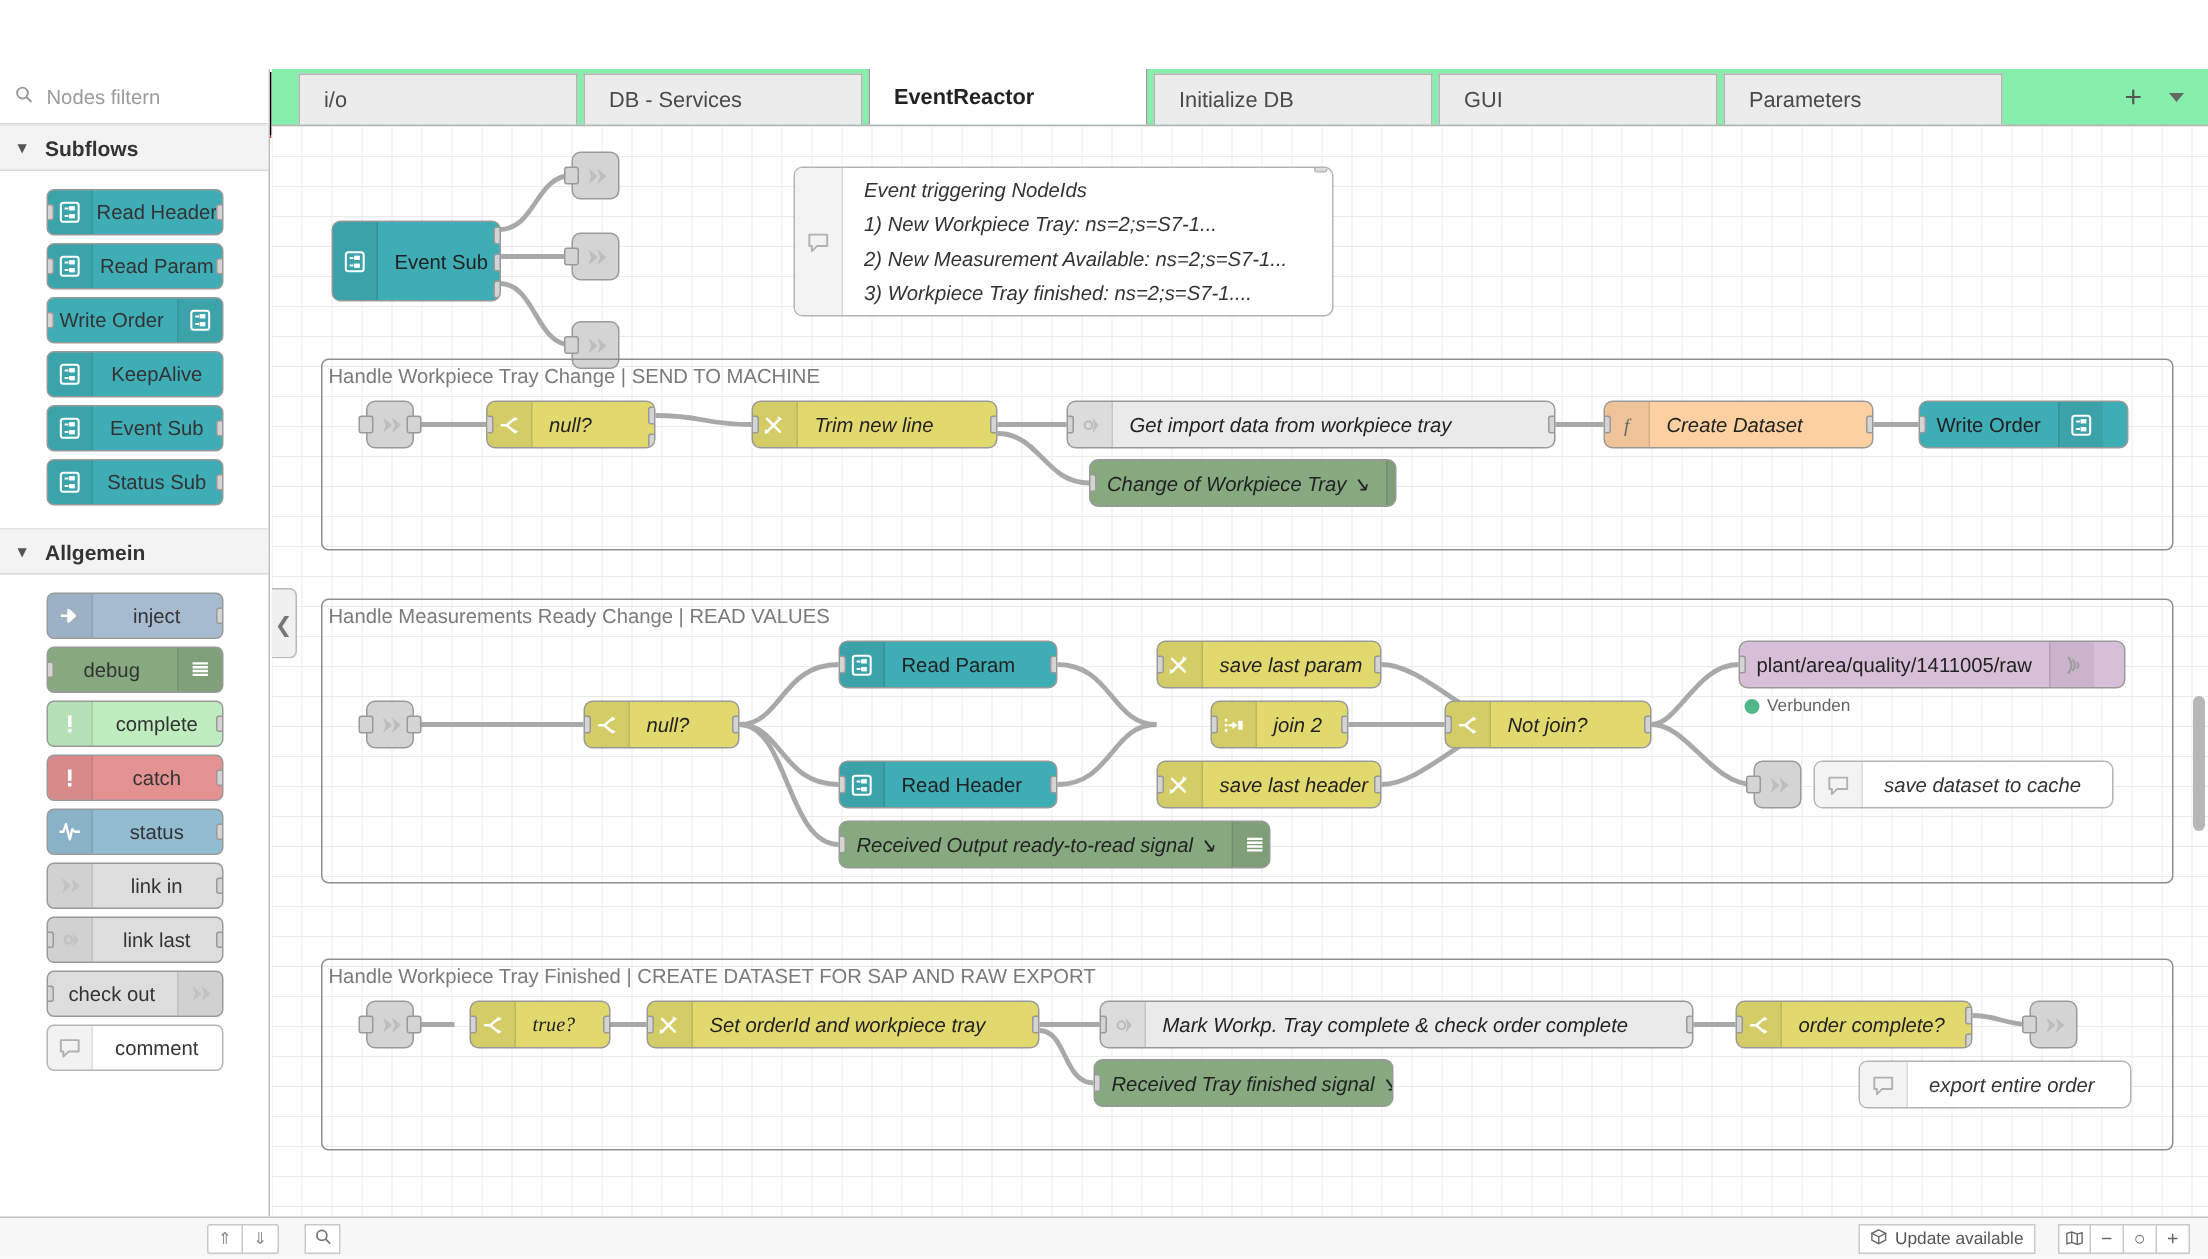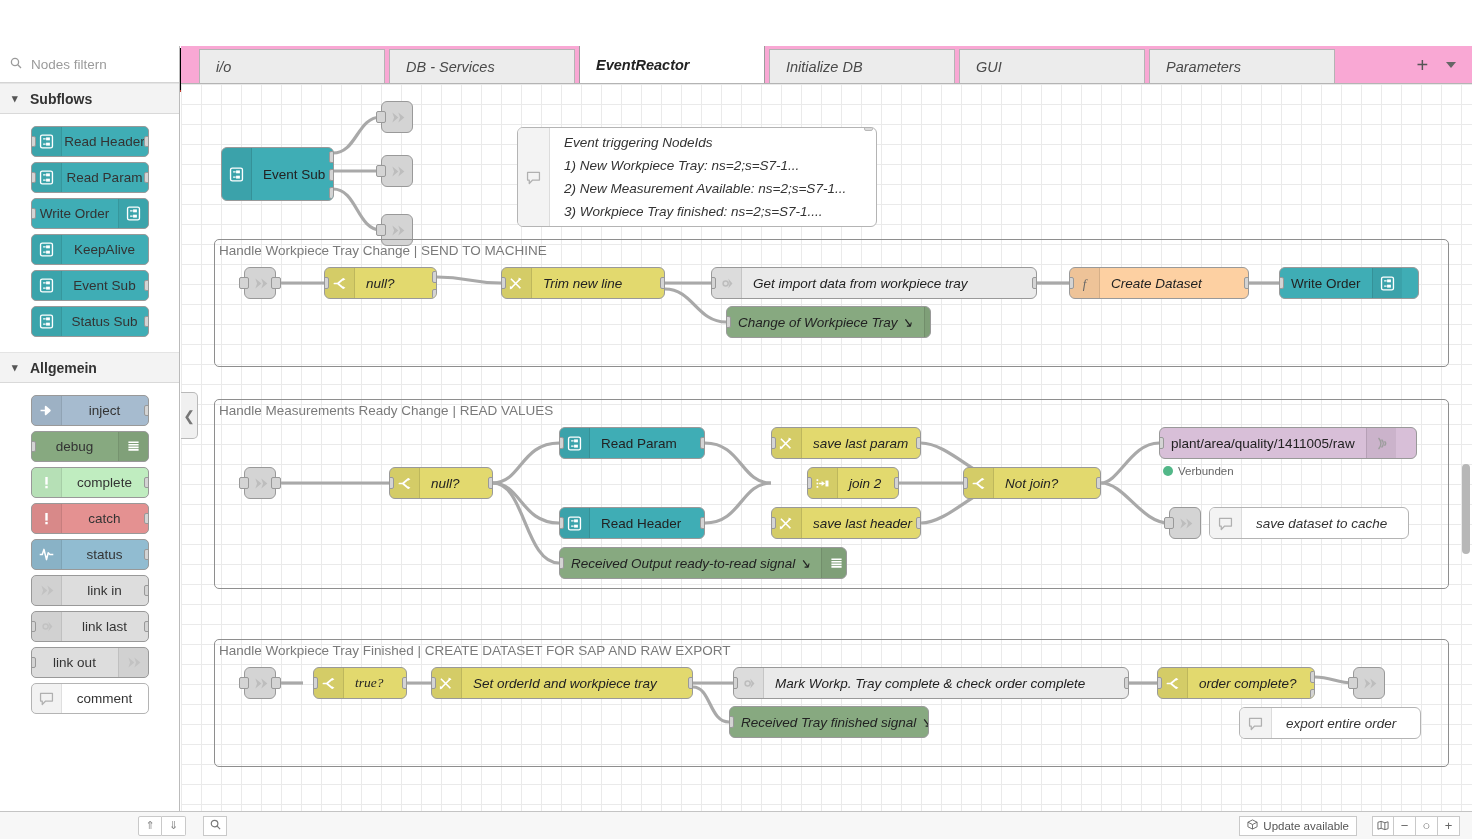--- a/index.html
+++ b/index.html
@@ -78,22 +78,22 @@
   }
   .port.in  { left: -5px; }
   .port.out { right: -5px; }
 
   
   #workspace {
     position: absolute; top: 46px; left: 181px; right: 0; bottom: 28px;
     background: #fff; overflow: hidden;
   }
   #tabbar {
-    height: 38px; background: #f9a8d4; border-bottom: 1px solid #b4b4b4;
-    display: flex; align-items: flex-end; padding-left: 18px; position: relative; font-style: italic;
+    height: 38px; background: #86efac; border-bottom: 1px solid #b4b4b4;
+    display: flex; align-items: flex-end; padding-left: 18px; position: relative;
   }
   .tab {
     height: 34px; min-width: 186px; padding: 0 16px;
     background: #ececec; border: 1px solid #b4b4b4; border-bottom: none;
     display: flex; align-items: center; font-size: 14.5px; color: #4a4a4a;
     margin-right: 4px; cursor: pointer;
   }
   .tab.active { background: #fff; color: #222; font-weight: bold; border-color: #9c9c9c; height: 38px; }
   #tab-actions { margin-left: auto; display:flex; align-items:center; gap:18px; padding: 0 16px 8px 0; }
   .tab-plus { font-size: 20px; color: #555; cursor: pointer; line-height: 1; }
@@ -389,21 +389,21 @@
             <svg viewBox="0 0 20 20" width="17" height="17">
               <circle cx="9" cy="10" r="3" fill="none" stroke="#c2c2c2" stroke-width="1.8"></circle>
                 <path d="M12 4 L17 10 L12 16 L13.6 10 Z" fill="#c2c2c2"></path>
             </svg>
           </span>
           <span class="plabel">link last</span>
           <span class="port in"></span>
           <span class="port out"></span>
         </div>
         <div class="pnode" style="background: rgb(221, 221, 221);">
-          <span class="plabel">link out</span>
+          <span class="plabel">check out</span>
           <span class="picon right">
             <svg viewBox="0 0 20 20" width="17" height="17">
               <path d="M4 4 L11 10 L4 16 L6 10 Z" fill="#c2c2c2"></path>
               <path d="M11 4 L18 10 L11 16 L13 10 Z" fill="#c2c2c2"></path>
             </svg>
           </span>
           <span class="port in"></span>
         </div>
         <div class="pnode" style="background: rgb(255, 255, 255); border-color: rgb(180, 180, 180);">
           <span class="picon ">
@@ -508,21 +508,21 @@
           </svg>
           <span class="gport" style="left:-6px;top:9px;"></span>
         </div>
         <div class="small-node" style="left: 200px; top: 130px;">
           <svg viewBox="0 0 20 20" width="17" height="17">
             <path d="M4 4 L11 10 L4 16 L6 10 Z" fill="#bdbdbd"></path>
             <path d="M11 4 L18 10 L11 16 L13 10 Z" fill="#bdbdbd"></path>
           </svg>
           <span class="gport" style="left:-6px;top:9px;"></span>
         </div>
-        <div class="comment-box" style="left: 336px; top: 27px; width: 360px; height: 100px; margin-top: 16px;">
+        <div class="comment-box" style="left: 348px; top: 27px; width: 360px; height: 100px;">
           <span class="cic">
             <svg viewBox="0 0 20 20" width="17" height="17">
               <path d="M3 4 h14 v9 h-8 l-4 4 v-4 h-2 z" fill="none" stroke="#b0b0b0" stroke-width="1.5" stroke-linejoin="round"></path>
             </svg>
           </span>
   <span class="ctext">
     <div>Event triggering NodeIds</div>
             <div>1) New Workpiece Tray: ns=2;s=S7-1...</div>
             <div>2) New Measurement Available: ns=2;s=S7-1...</div>
             <div>3) Workpiece Tray finished: ns=2;s=S7-1....</div>

